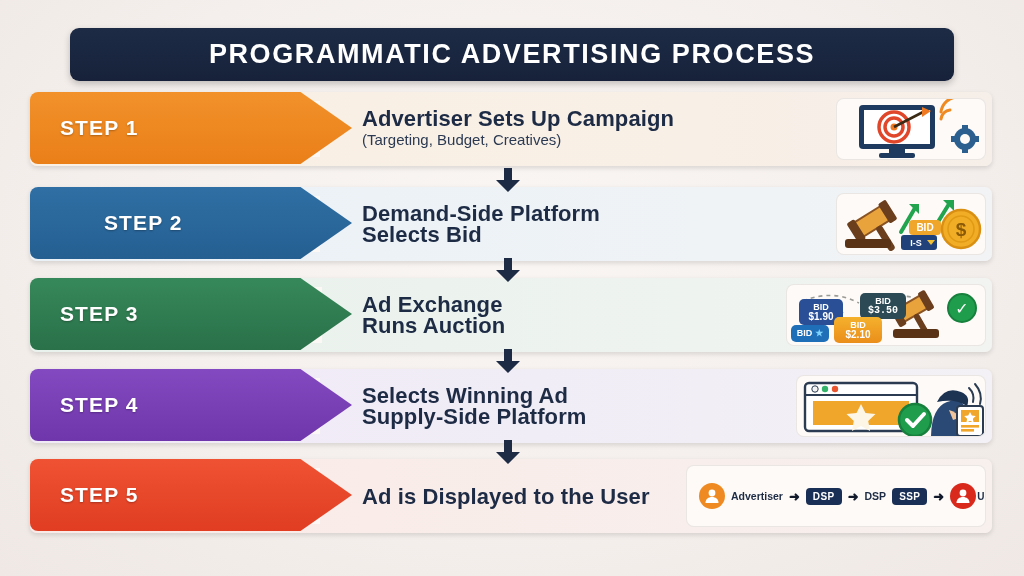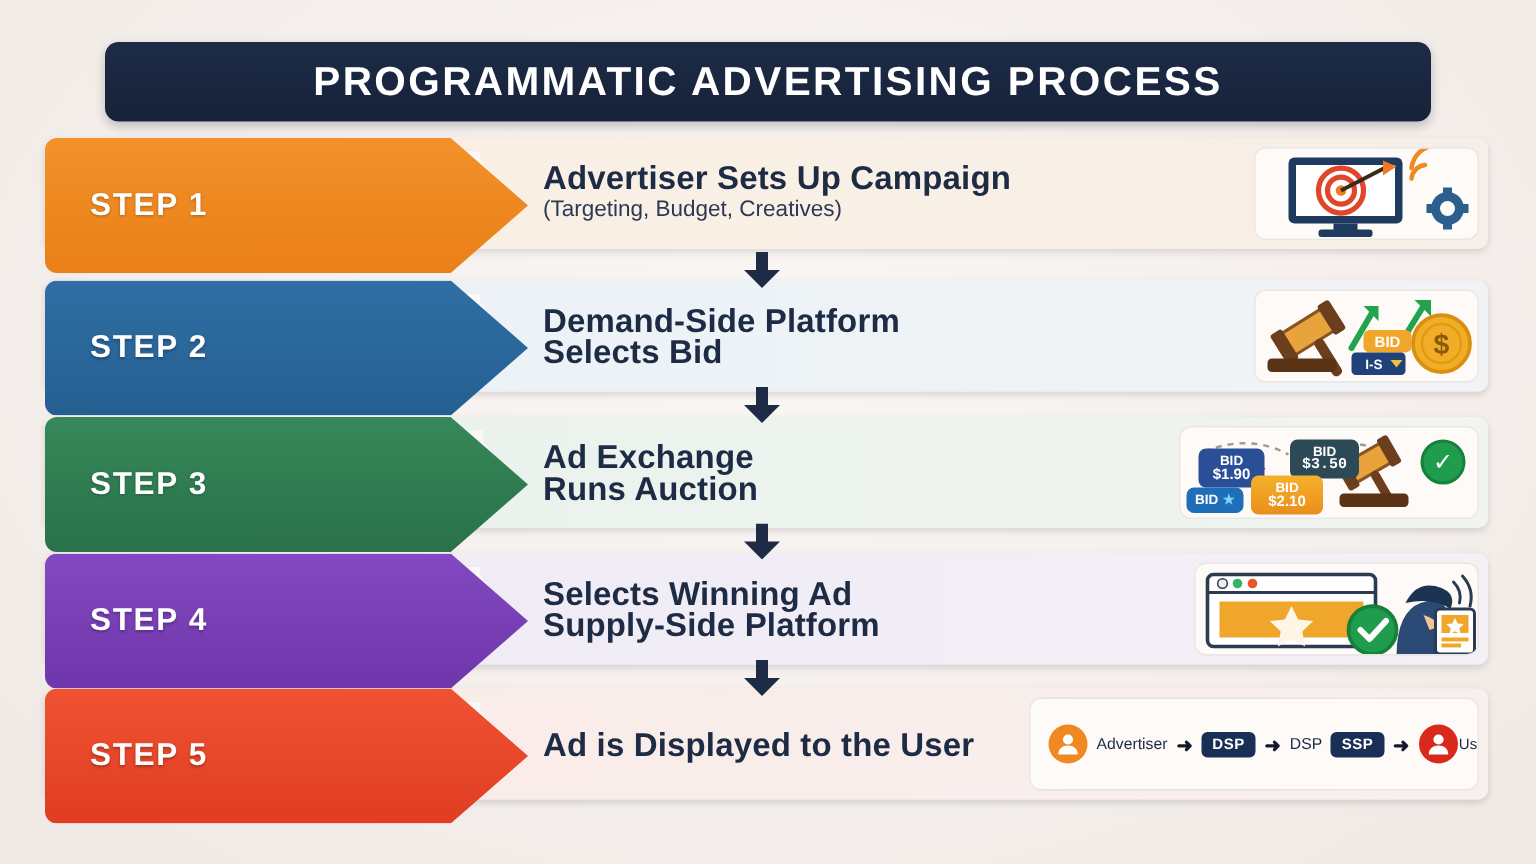--- a/index.html
+++ b/index.html
@@ -54,21 +54,21 @@
     left: 0; top: 0;
     width: 962px; height: 74px;
     border-radius: 7px;
     box-shadow: 0 2px 5px rgba(0,0,0,0.13);
   }
 
   
   .badge {
     position: absolute;
     left: 0; top: 0;
-    height: 90px;
+    height: 72px;
     border-radius: 8px 0 0 8px;
     display: flex;
     align-items: center;
     z-index: 4;
   }
   .badge-label {
     color: #ffffff;
     font-size: 21px;
     font-weight: bold;
     letter-spacing: 1.1px;
@@ -181,21 +181,21 @@
   }
   .flowchip {
     background: #1a2f55;
     color: #fff;
     font-size: 10px;
     font-weight: bold;
     border-radius: 4px;
     padding: 3px 7px;
     letter-spacing: 0.4px;
   }
-  .flowlabel { font-size: 10.5px; color: #1d2b45; font-weight: normal; }
+  .flowlabel { font-size: 10.5px; color: #1d2b45; font-weight: bold; }
   .flowarrowglyph { color: #11192b; font-size: 13px; font-weight: bold; }
   .avatar {
     border-radius: 50%;
     display: flex; align-items: center; justify-content: center;
   }
 </style>
 </head>
 <body>
 
 <div id="infographic">
@@ -267,21 +267,21 @@
 
   <div class="flow-arrow" style="top:168px;">
     <svg width="28" height="24" viewBox="0 0 28 24">
         <path d="M10 0 H18 V12 H26 L14 24 L2 12 H10 Z" fill="#1d2b45"></path>
       </svg>
   </div>
 
   <div class="step-row" style="top:187px;">
     <div class="row-body" style="background:linear-gradient(90deg,#eaf1f7 0%,#eff3f6 70%,#f2f3f4 100%);"></div>
 
-    <div class="badge" style="width:322px;background:linear-gradient(180deg,#2f6fa3 0%,#255f92 100%);clip-path:polygon(0 0,84% 0,100% 50%,84% 100%,0 100%);">
+    <div class="badge" style="width:322px;background:linear-gradient(180deg,#2f6fa3 0%,#255f92 100%);clip-path:polygon(0 0,84% 0,100% 50%,84% 100%,0 100%);padding-left:44px;">
       <span class="badge-label">STEP 2</span>
     </div>
     <div class="badge-pill">
       <span style="position:relative;display:block;width:105px;height:46px;">
         <span class="monitor" style="position:absolute;left:4px;top:2px;width:56px;height:34px;font-size:15px;">
           <span>DSP</span>
         </span>
         <span class="monitor-stand" style="position:absolute;left:27px;top:36px;width:10px;height:5px;"></span>
         <span class="monitor-stand" style="position:absolute;left:16px;top:41px;width:32px;height:4px;border-radius:2px;"></span>
         <span class="coin" style="position:absolute;left:60px;top:5px;width:32px;height:32px;font-size:18px;">$</span>

